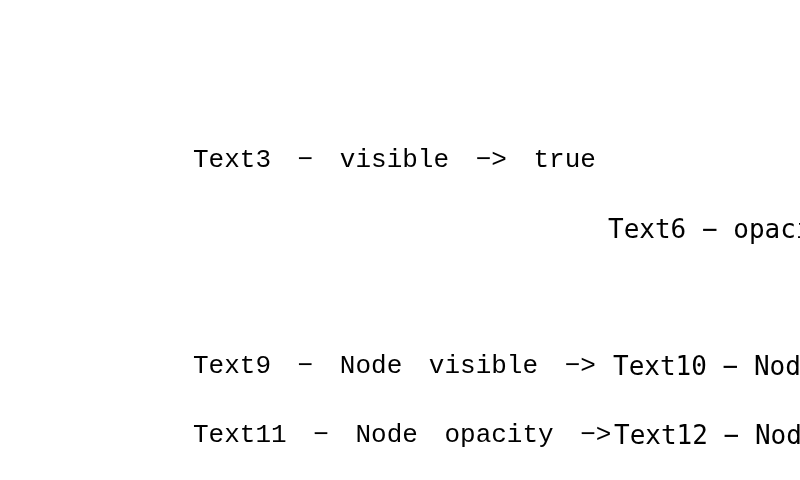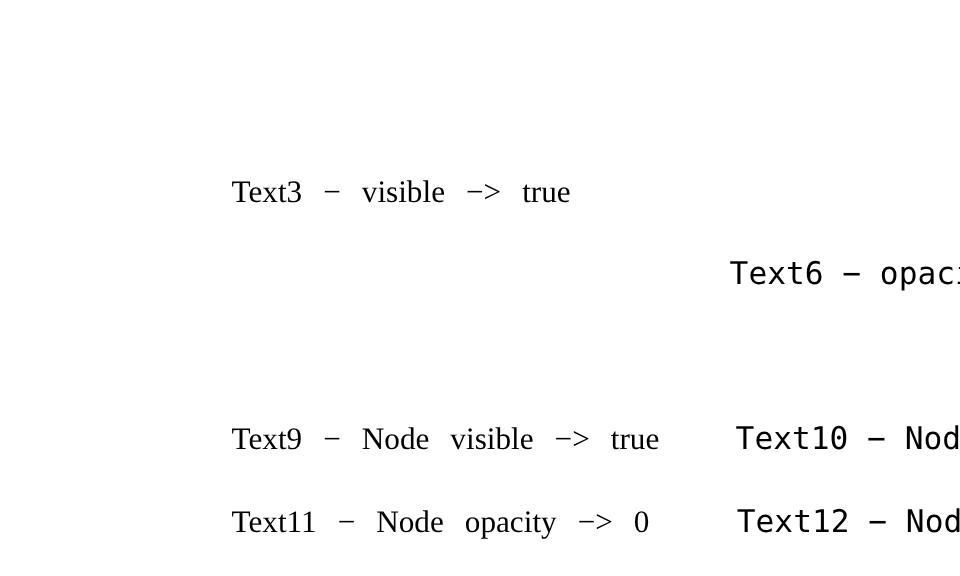--- a/index.html
+++ b/index.html
@@ -15,21 +15,21 @@
     background: #ffffff;
   }
   .txt {
     position: absolute;
     font-size: 26px;
     line-height: 26px;
     white-space: pre;
     color: #000000;
   }
   .sans {
-    font-family: Liberation Serif, serif;
+    font-family: Liberation Mono, monospace;
     word-spacing: 11px;
     z-index: 1;
   }
   .mono {
     font-family: "DejaVu Sans Mono", monospace;
     background: #ffffff;
     z-index: 2;
   }
   
   #t3  { left: 193px; top: 147px; }

